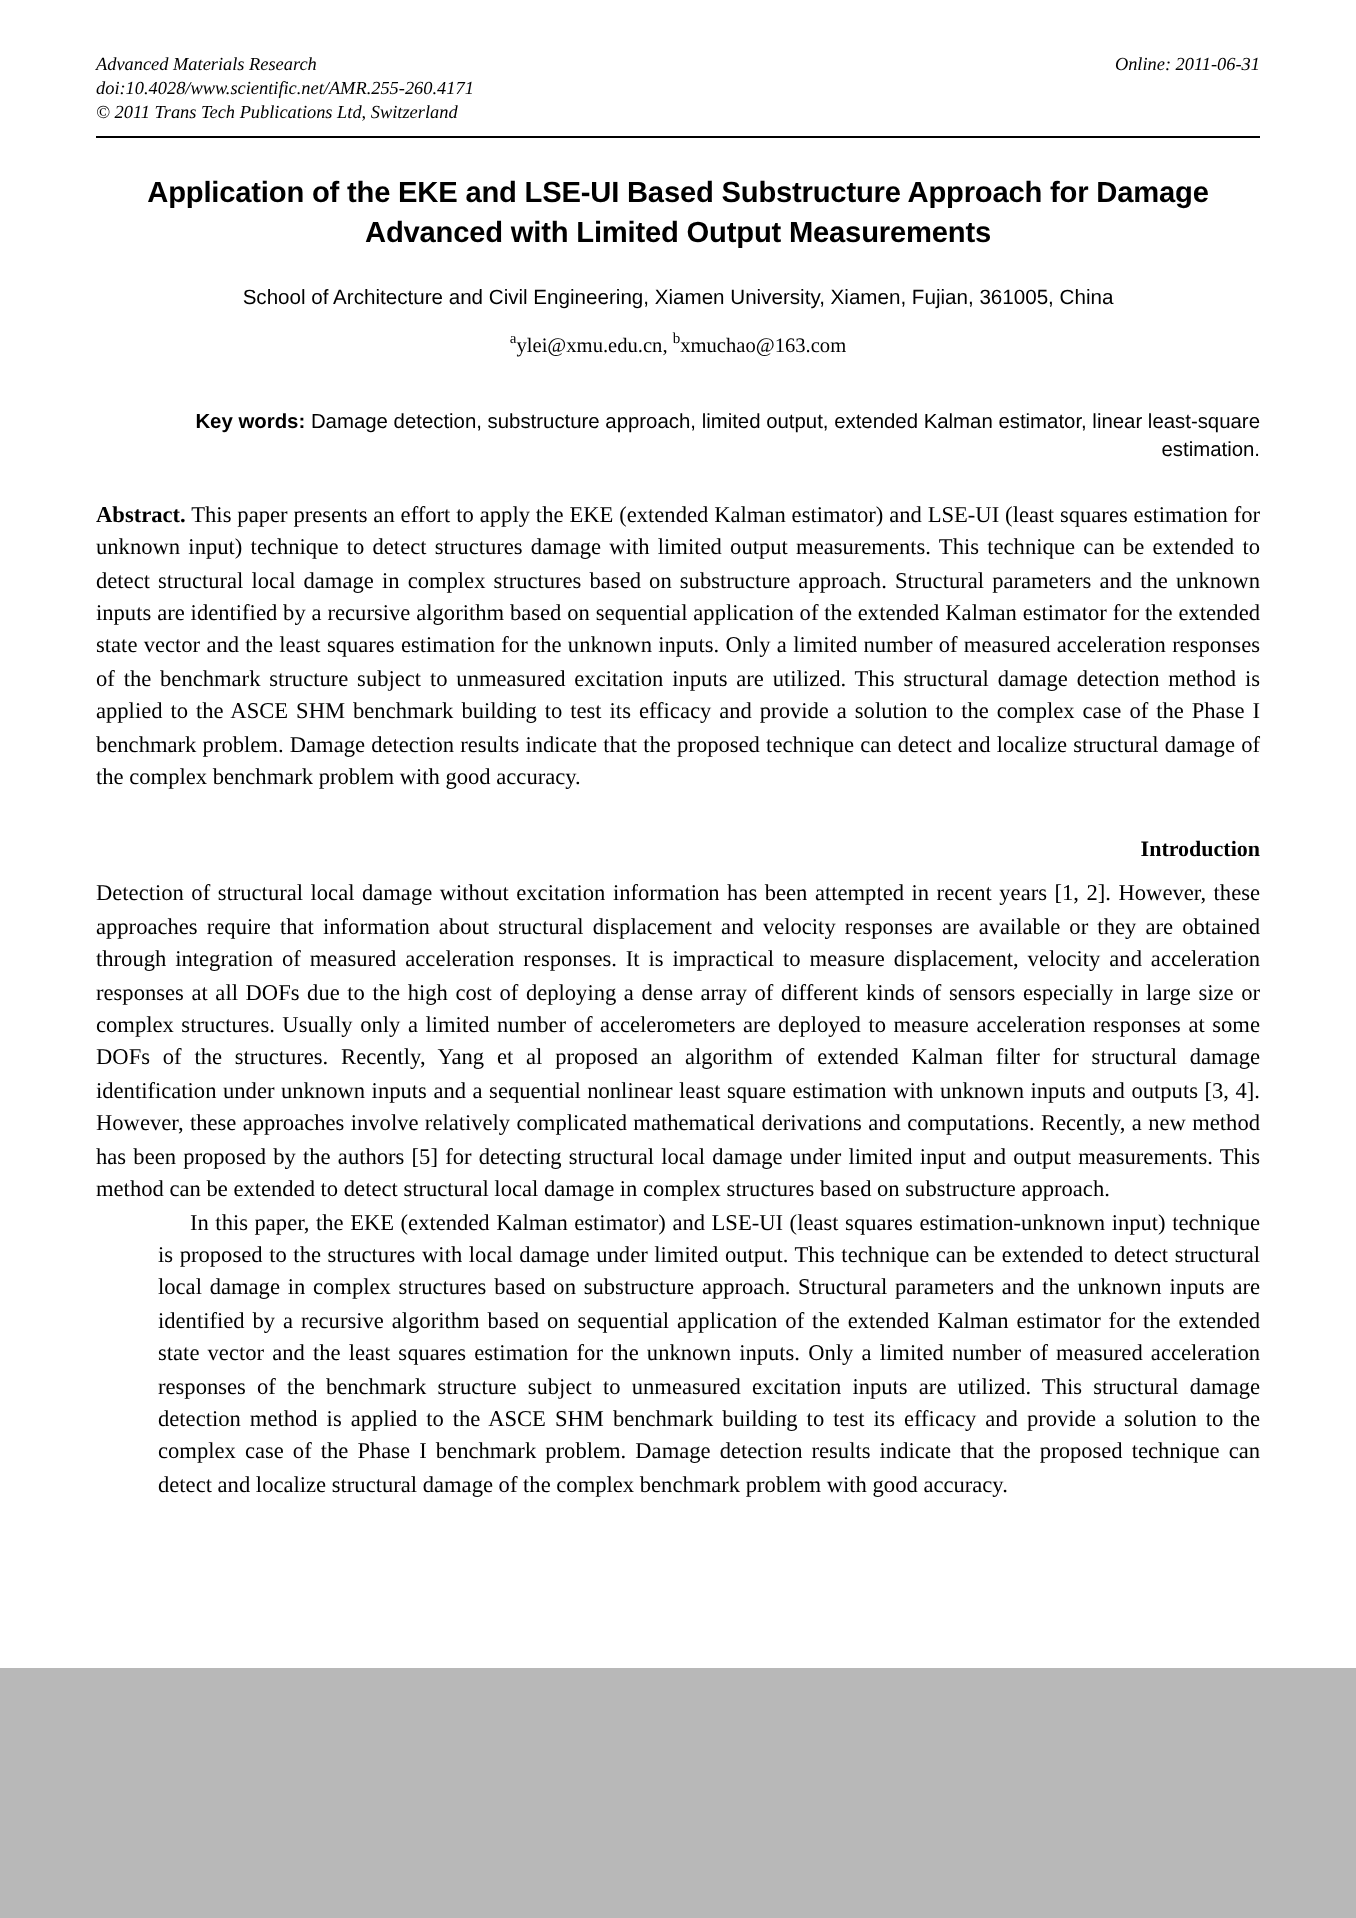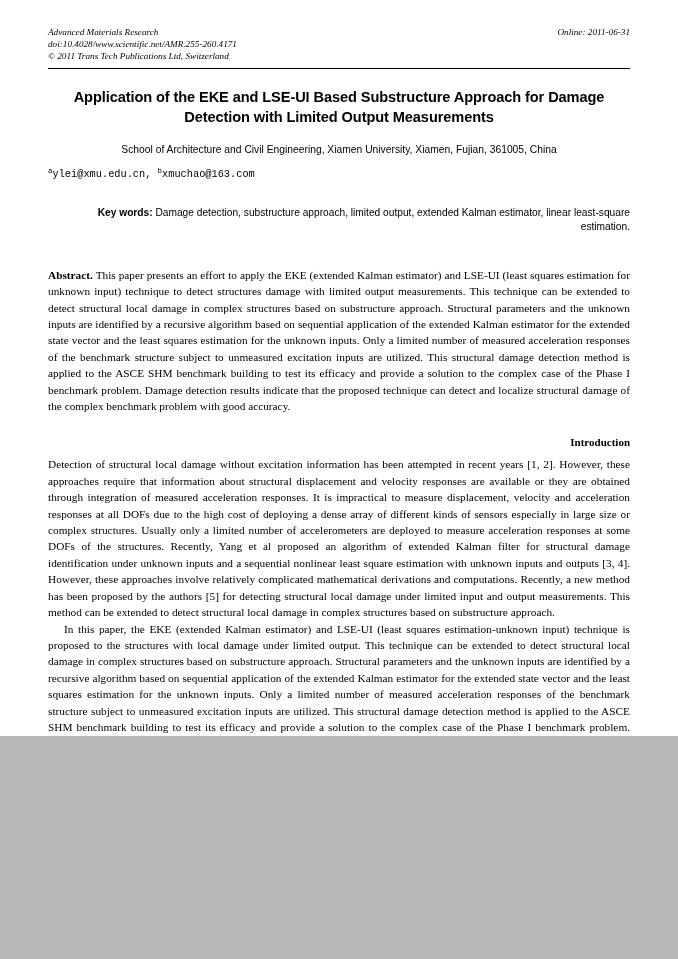--- a/index.html
+++ b/index.html
@@ -2,21 +2,21 @@
 <html><head>
 <meta charset="utf-8">
 <style>
   html, body {
     margin: 0;
     padding: 0;
     background: #b8b8b8;
   }
   .page {
     width: 678px;
-    height: 736px;
+    height: 834px;
     background: #ffffff;
     margin: 0 auto;
     position: relative;
     box-sizing: border-box;
     padding: 26px 48px 0 48px;
     font-family: "Liberation Serif", serif;
     color: #000000;
     overflow: hidden;
   }
 
@@ -65,79 +65,79 @@
   .authors sup { font-size: 8.5px; vertical-align: super; }
 
   .affil {
     font-family: "Liberation Sans", sans-serif;
     font-size: 10.3px;
     text-align: center;
     margin-top: 16px;
     line-height: 14px;
   }
   .emails {
-    font-family: Liberation Mono, monospace;
+    font-family: Liberation Serif, serif;
     font-size: 10.3px;
-    text-align: left;
+    text-align: center;
     margin-top: 11px;
   }
   .emails sup { font-size: 7.5px; vertical-align: super; }
 
   
   .keywords {
     font-family: "Liberation Sans", sans-serif;
     font-size: 10.2px;
     line-height: 14.6px;
     text-align: right;
     margin-top: 26px;
   }
   .keywords b { font-weight: bold; }
 
   .abstract {
     font-size: 11.3px;
     line-height: 16.4px;
     text-align: justify;
-    margin-top: 32px;
+    margin-top: 16px;
   }
   .abstract b { font-weight: bold; }
 
   .section-head {
     font-size: 11px;
     font-weight: bold;
     margin-top: 22px;
     text-align: right;
   }
 
   .para {
     font-size: 11.3px;
     line-height: 16.4px;
     text-align: justify;
     margin-top: 8px;
   }
-  .para.indent { text-indent: 16px; margin-top: 0; }
+  .para.indent { text-indent: 16px; margin-top: 0; margin-left: 31px; }
 
   sup { line-height: 0; }
 </style>
 </head>
 <body>
 
 <div class="page">
 
   <div class="header">
     <div class="row">
       <span class="italic">Advanced Materials Research</span>
       <span class="italic">Online: 2011-06-31</span>
     </div>
     <div class="line">doi:10.4028/www.scientific.net/AMR.255-260.4171</div>
     <div class="line">© 2011 Trans Tech Publications Ltd, Switzerland</div>
   </div>
 
   <hr class="rule">
 
-  <div class="title">Application of the EKE and LSE-UI Based Substructure Approach for Damage Detection with Limited Output Measurements</div>
+  <div class="title">Application of the EKE and LSE-UI Based Substructure Approach for Damage Advanced with Limited Output Measurements</div>
 
 
   <div class="affil">School of Architecture and Civil Engineering, Xiamen University, Xiamen, Fujian, 361005, China</div>
 
   <div class="emails">
     <sup>a</sup><span>ylei@xmu.edu.cn, </span><sup>b</sup><span>xmuchao@163.com</span>
   </div>
 
   <div class="keywords">
     <b>Key words:</b><span> Damage detection, substructure approach, limited output, extended Kalman estimator, linear least-square estimation.</span>

